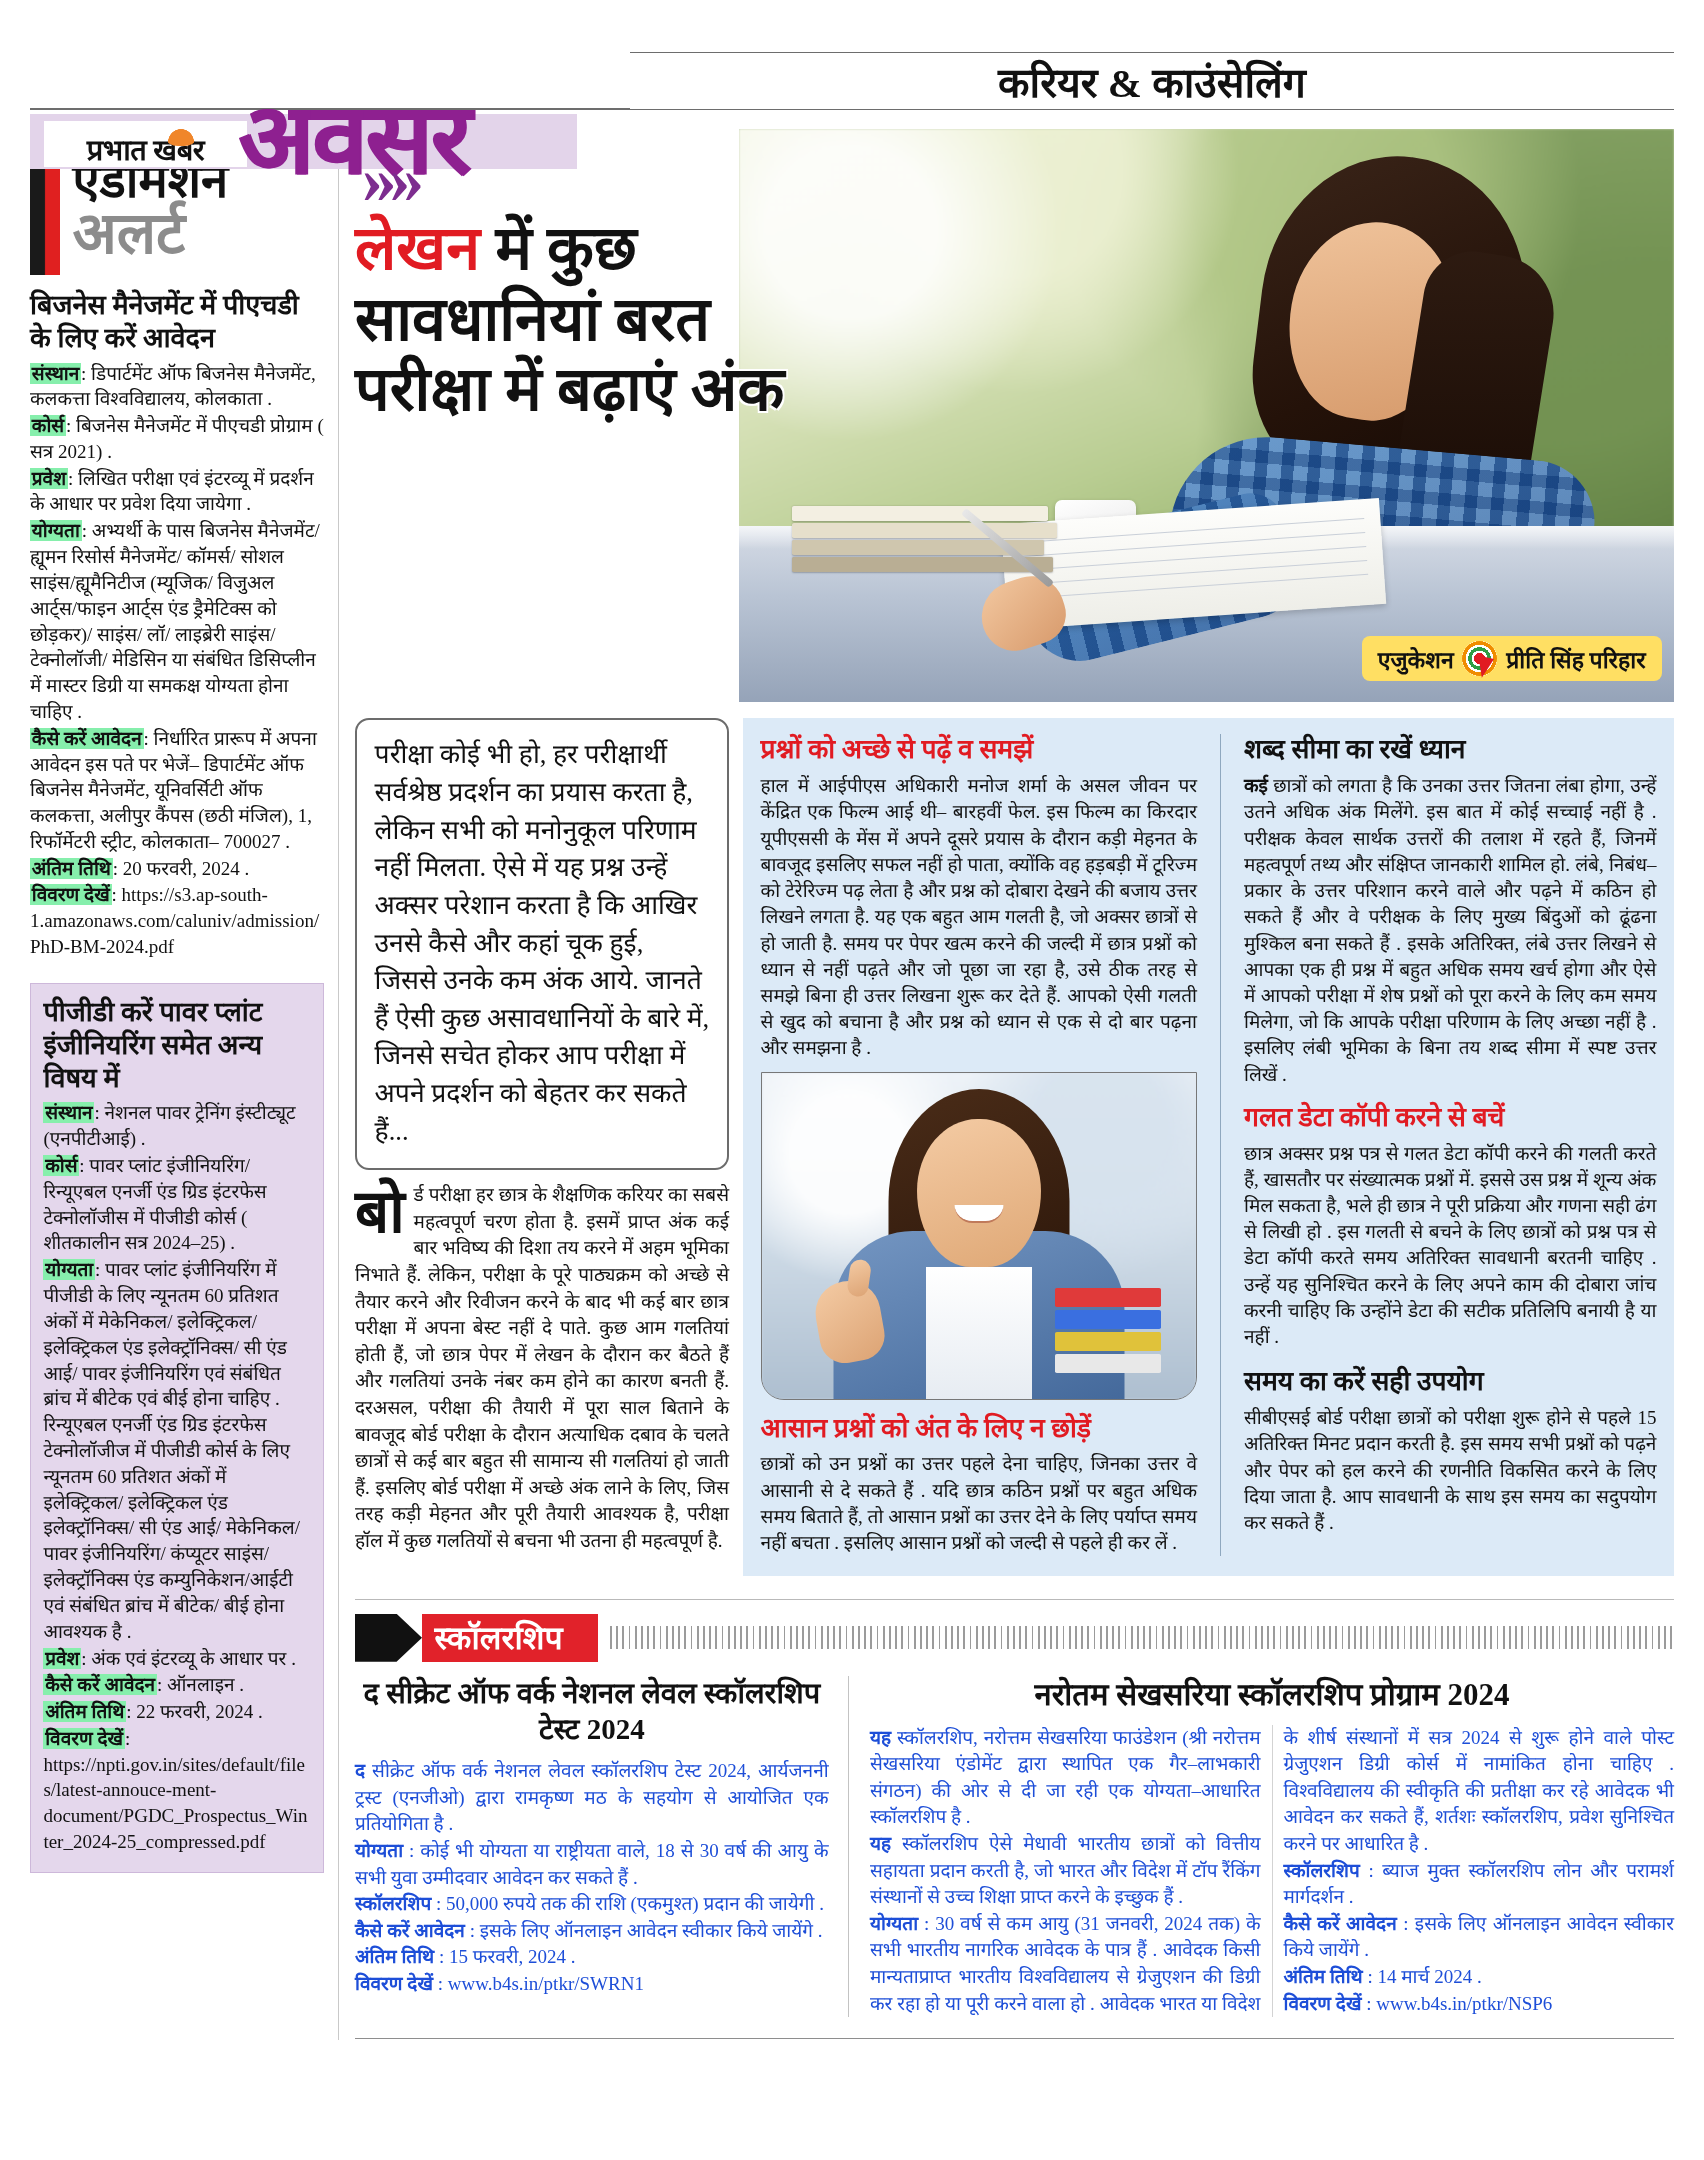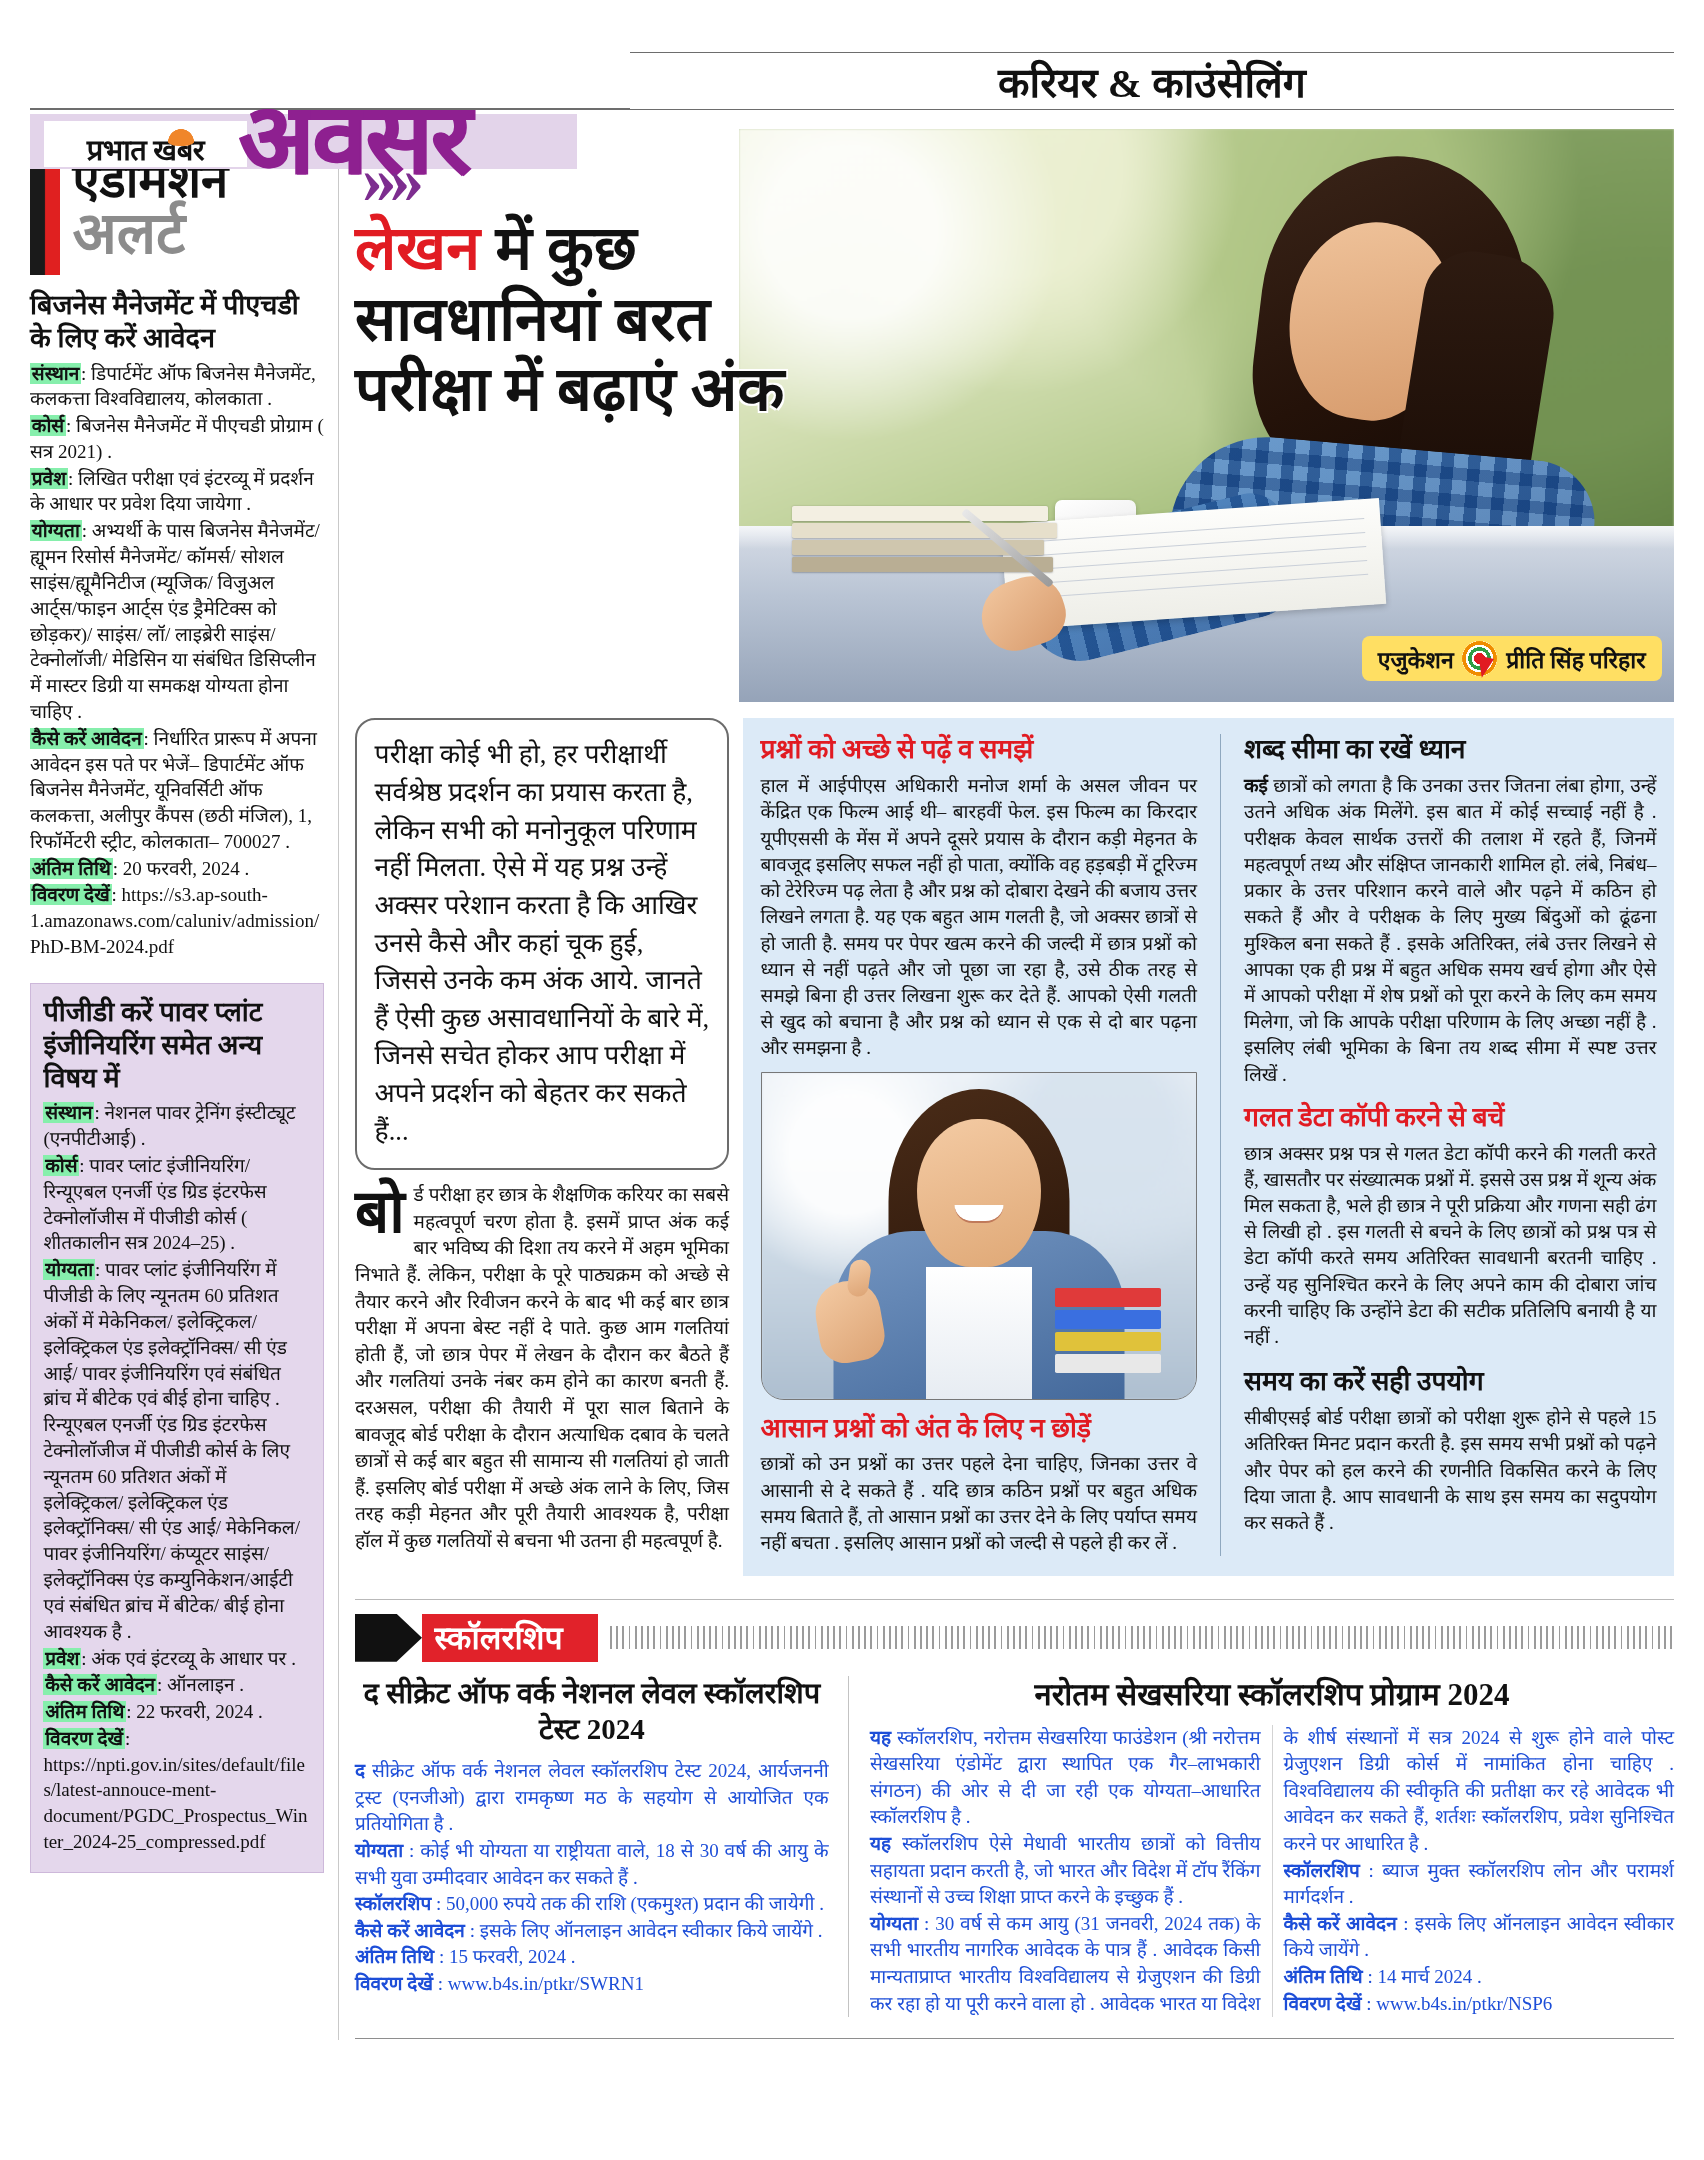--- a/index.html
+++ b/index.html
@@ -411,21 +411,21 @@
     margin-top: 16px;
     gap: 0;
   }
   .intro-col {
     width: 388px;
     flex: none;
     padding-right: 14px;
   }
   .pull-quote {
     border: 2.6px solid #6c6c6c;
-    border-radius: 20px;
+    border-radius: 14px;
     padding: 16px 17.6px 17.6px 17.6px;
     font-family: "Liberation Serif", serif;
     font-size: 26.5px;
     line-height: 1.42;
     color: #111;
   }
   .intro-body {
     margin-top: 12.4px;
     font-family: "Liberation Serif", serif;
     font-size: 19px;

